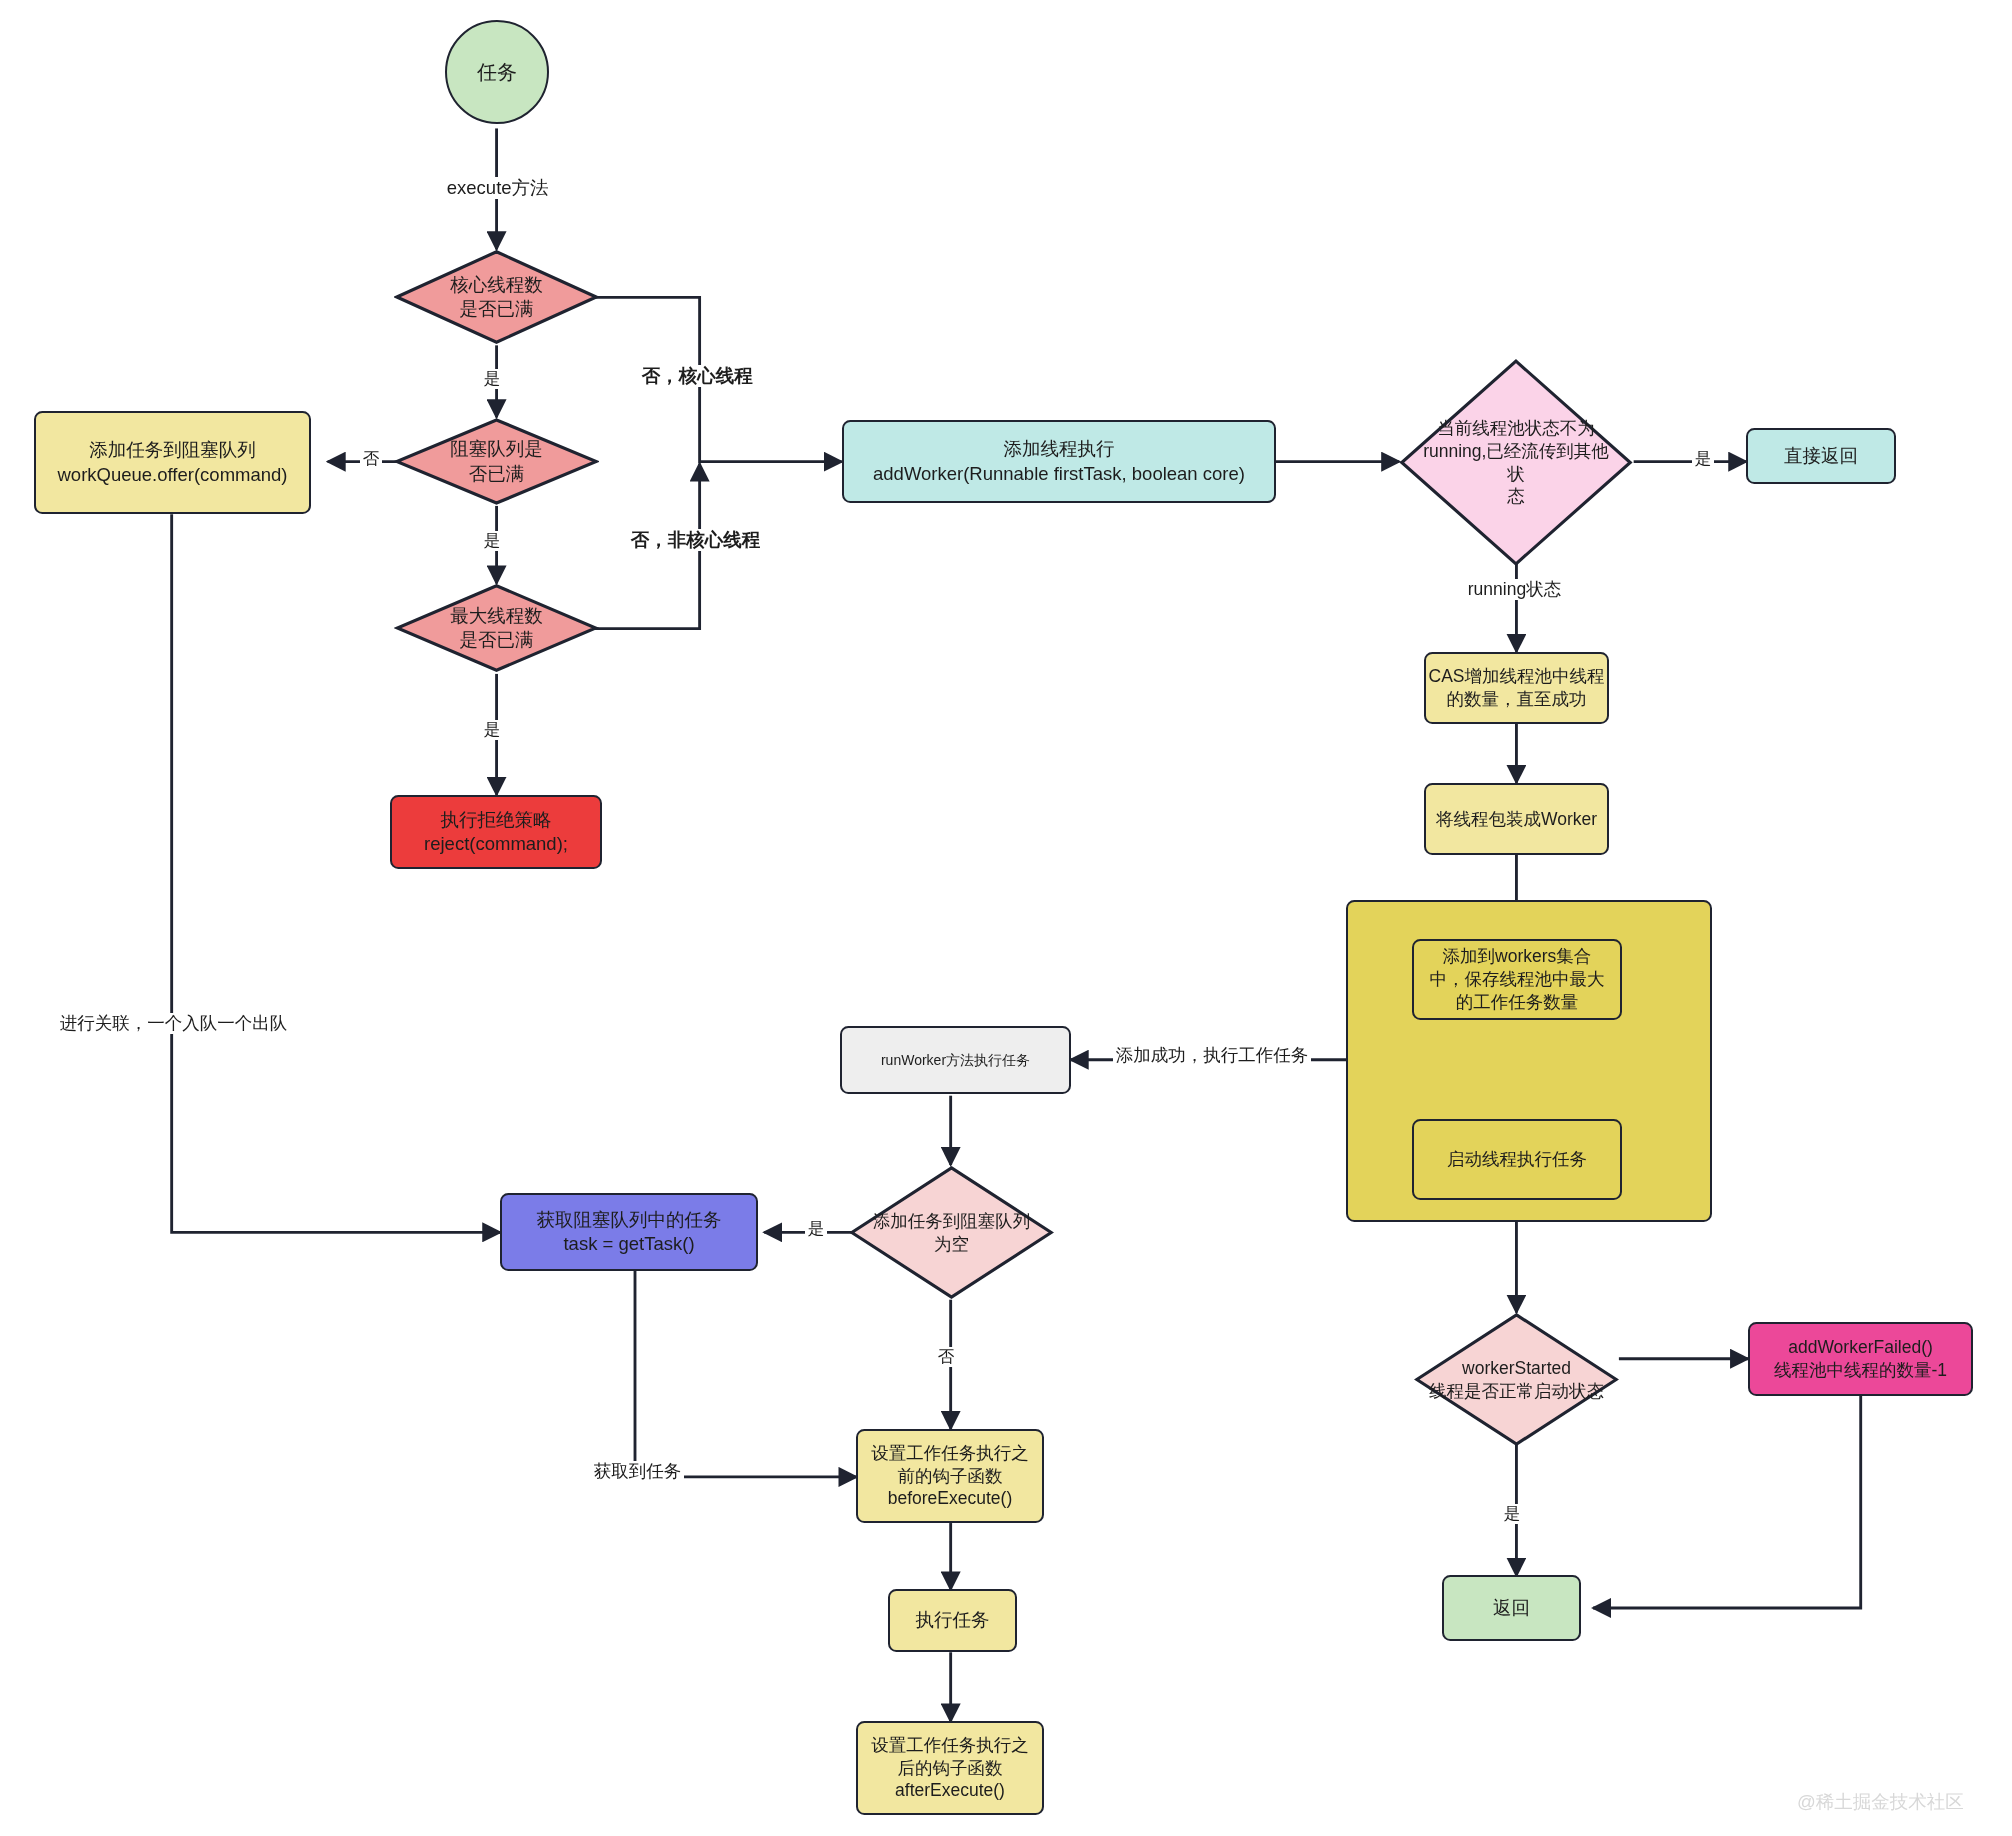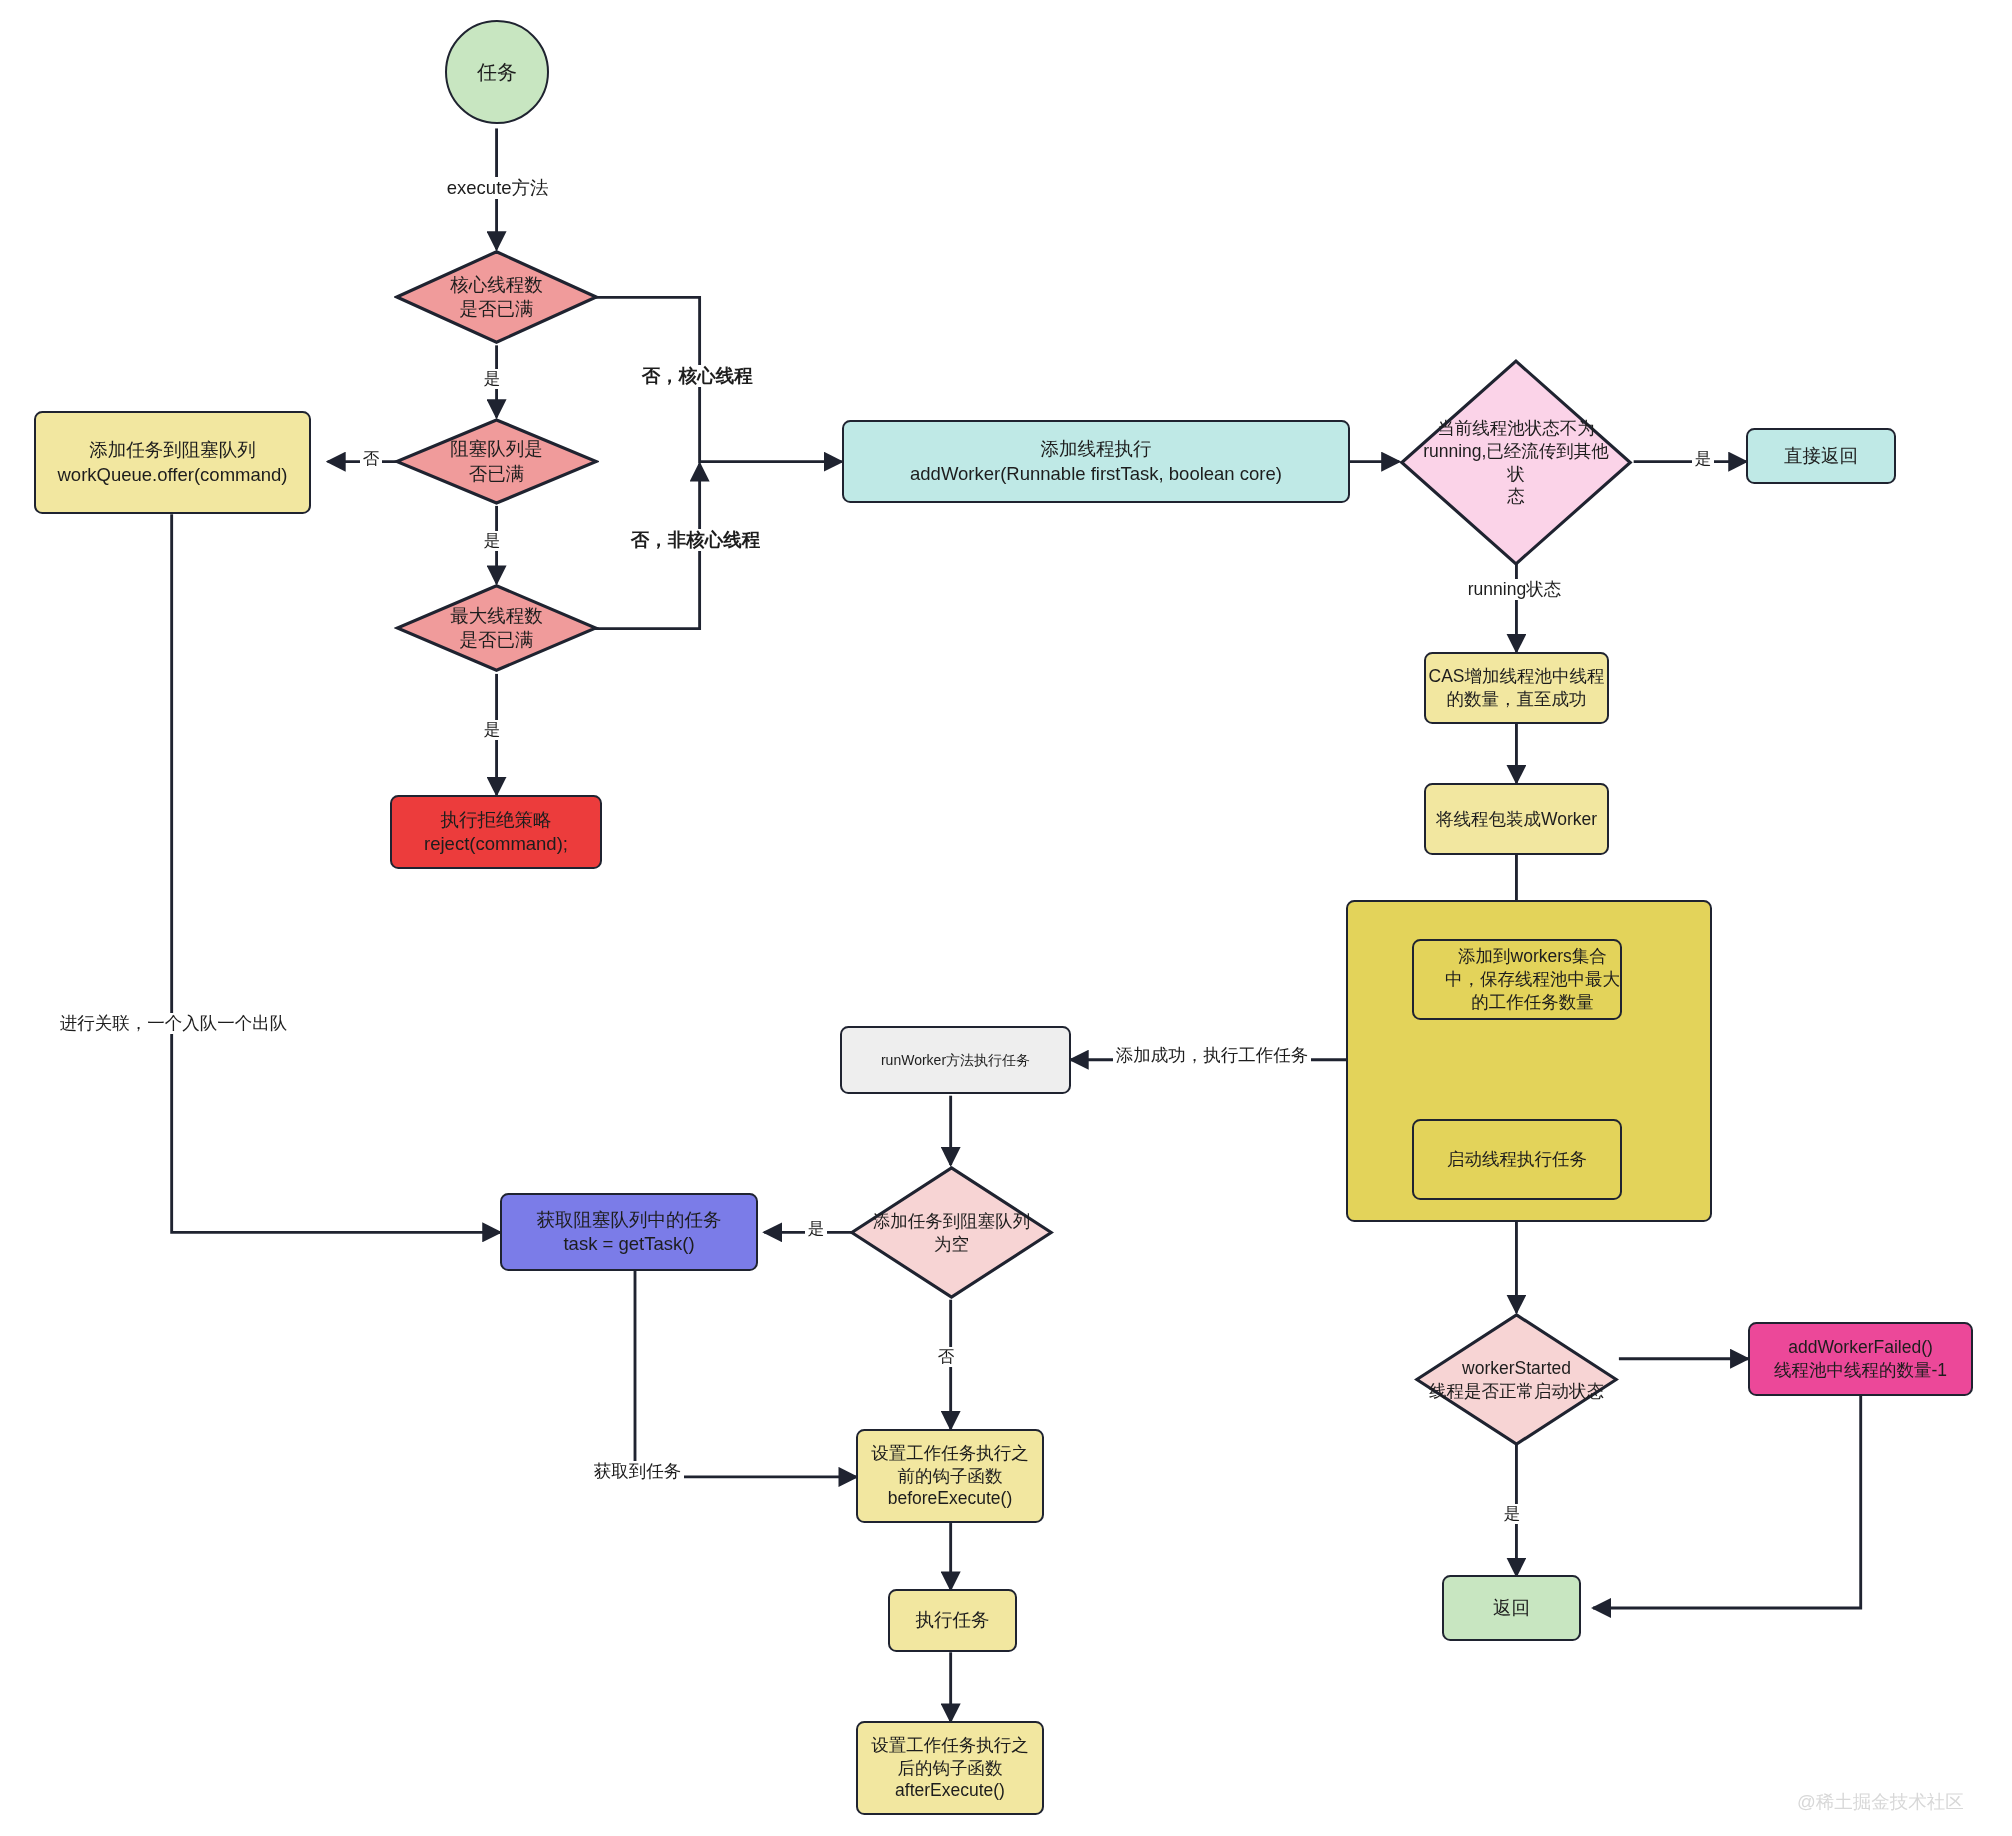--- a/index.html
+++ b/index.html
@@ -117,21 +117,21 @@
   <div class="node rect" style="left:34px;top:411px;width:277px;height:103px;background:#f2e7a0;font-size:18.5px;">
     <span>添加任务到阻塞队列
 workQueue.offer(command)</span>
   </div>
 
   <div class="node rect" style="left:390px;top:795px;width:212px;height:74px;background:#ec3c3c;font-size:18.5px;">
     <span>执行拒绝策略
 reject(command);</span>
   </div>
 
-  <div class="node rect" style="left:842px;top:420px;width:508px;height:83px;background:#bfe9e6;font-size:18.5px;">
+  <div class="node rect" style="left:842px;top:420px;width:434px;height:83px;background:#bfe9e6;font-size:18.5px;">
     <span>添加线程执行
 addWorker(Runnable firstTask, boolean core)</span>
   </div>
 
   <div class="diamond-wrap" style="left:1399px;top:358px;width:234px;height:209px;">
     <svg width="234" height="209" viewBox="0 0 254 226">
       <polygon points="127,3 251,113 127,223 3,113" fill="#fbd3e8" stroke="#1f2330" stroke-width="3.4"></polygon>
     </svg>
     <div class="diamond-label" style="font-size:17.5px;padding:0 24px;box-sizing:border-box;">当前线程池状态不为
 running,已经流传到其他状
@@ -146,21 +146,21 @@
     <span>CAS增加线程池中线程
 的数量，直至成功</span>
   </div>
 
   <div class="node rect" style="left:1424px;top:783px;width:185px;height:72px;background:#f2e7a0;font-size:17.5px;">
     <span>将线程包装成Worker</span>
   </div>
 
   <div class="group-box" style="left:1346px;top:900px;width:362px;height:318px;background:#e3d35a;"></div>
 
-  <div class="node rect" style="left:1412px;top:939px;width:210px;height:81px;background:#e3d35a;font-size:17.5px;justify-content:flex-end;">
+  <div class="node rect" style="left:1412px;top:939px;width:210px;height:81px;background:#e3d35a;font-size:17.5px;">
     <span>添加到workers集合
 中，保存线程池中最大
 的工作任务数量</span>
   </div>
 
   <div class="node rect" style="left:1412px;top:1119px;width:210px;height:81px;background:#e3d35a;font-size:17.5px;">
     <span>启动线程执行任务</span>
   </div>
 
   <div class="diamond-wrap" style="left:1414px;top:1312px;width:205px;height:135px;">

